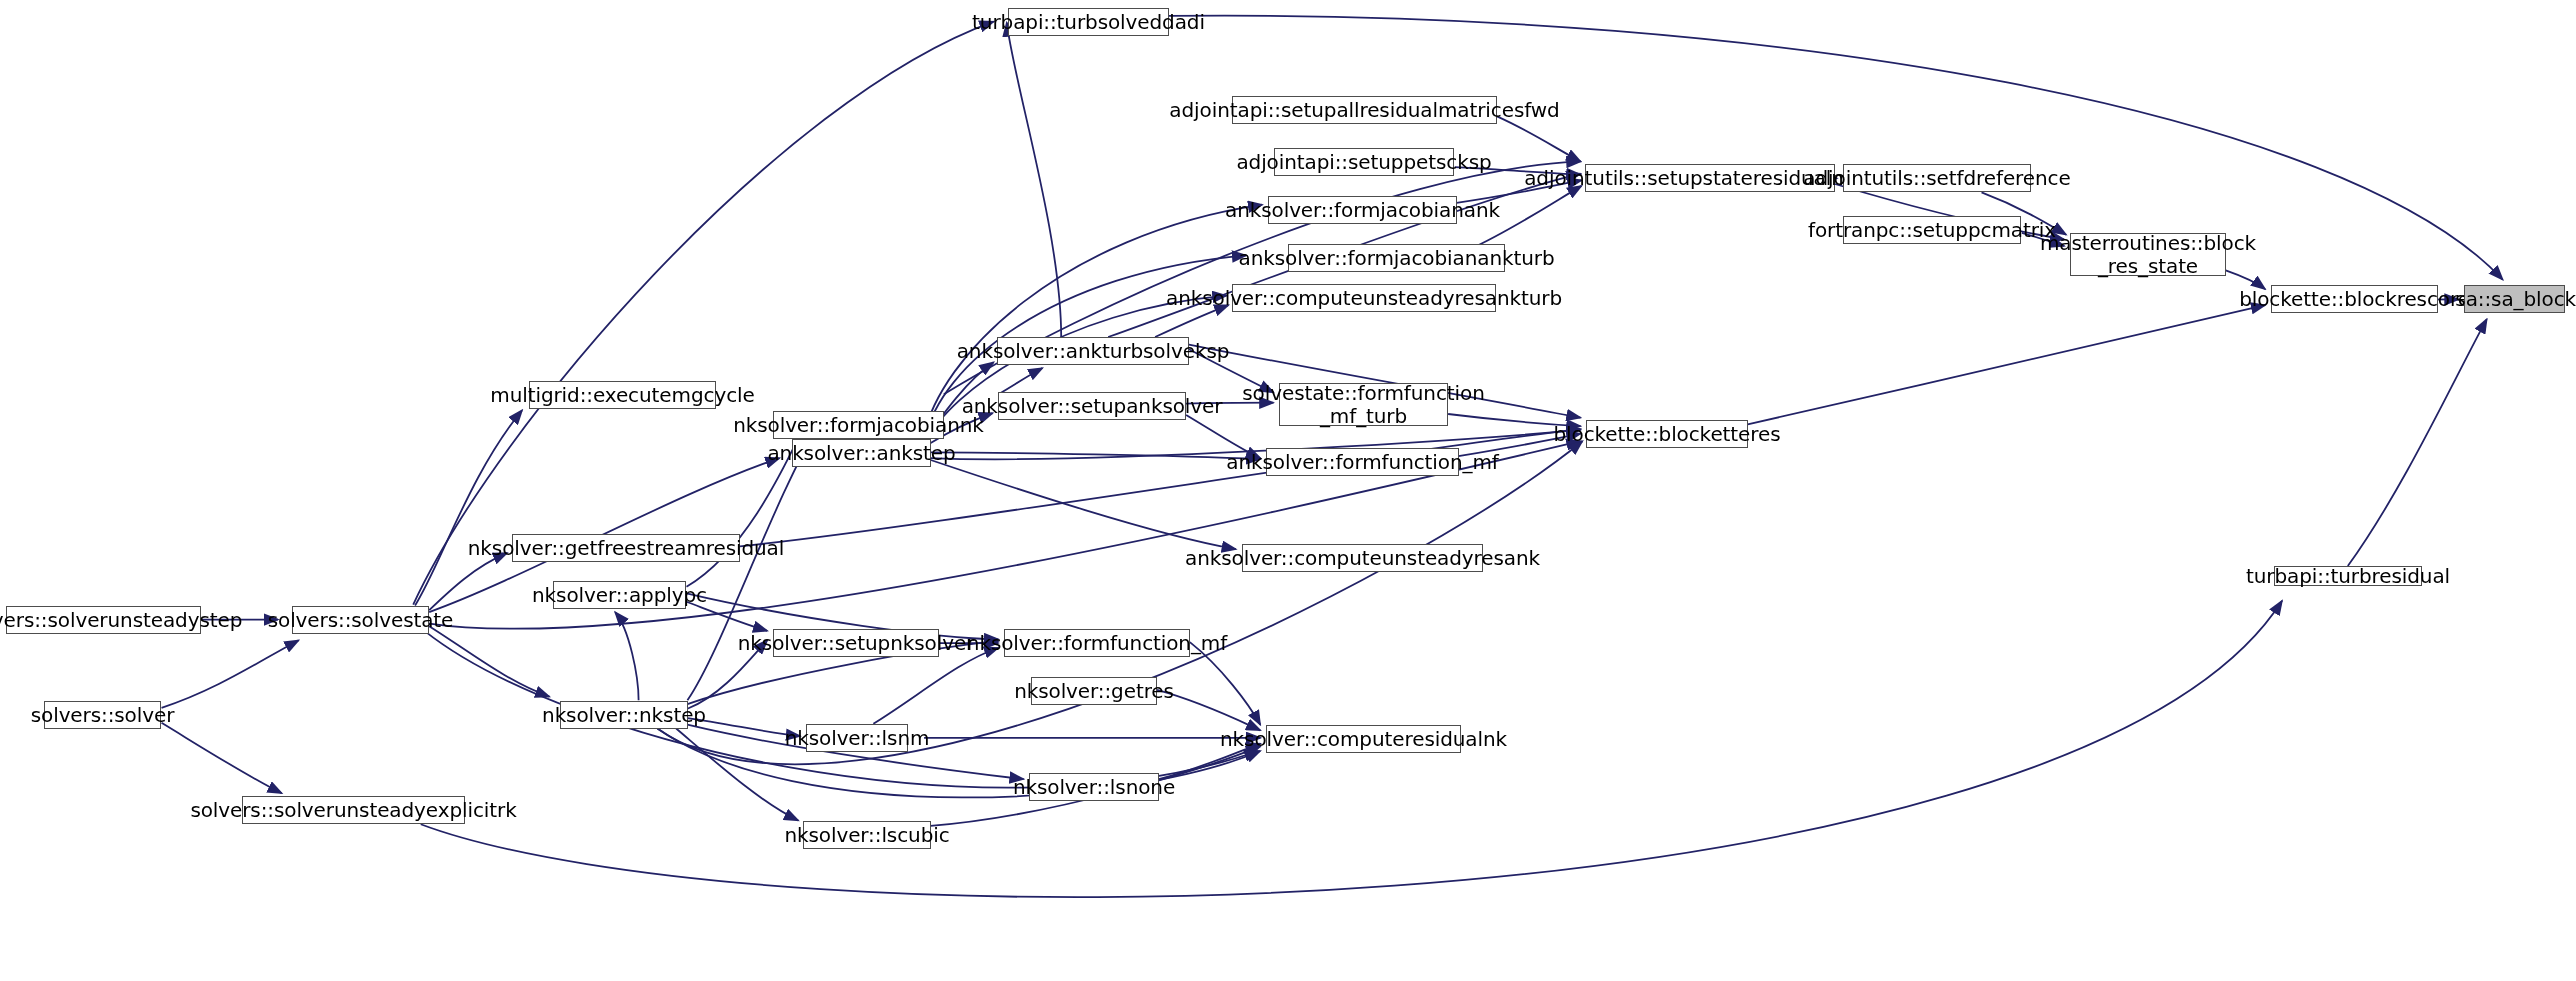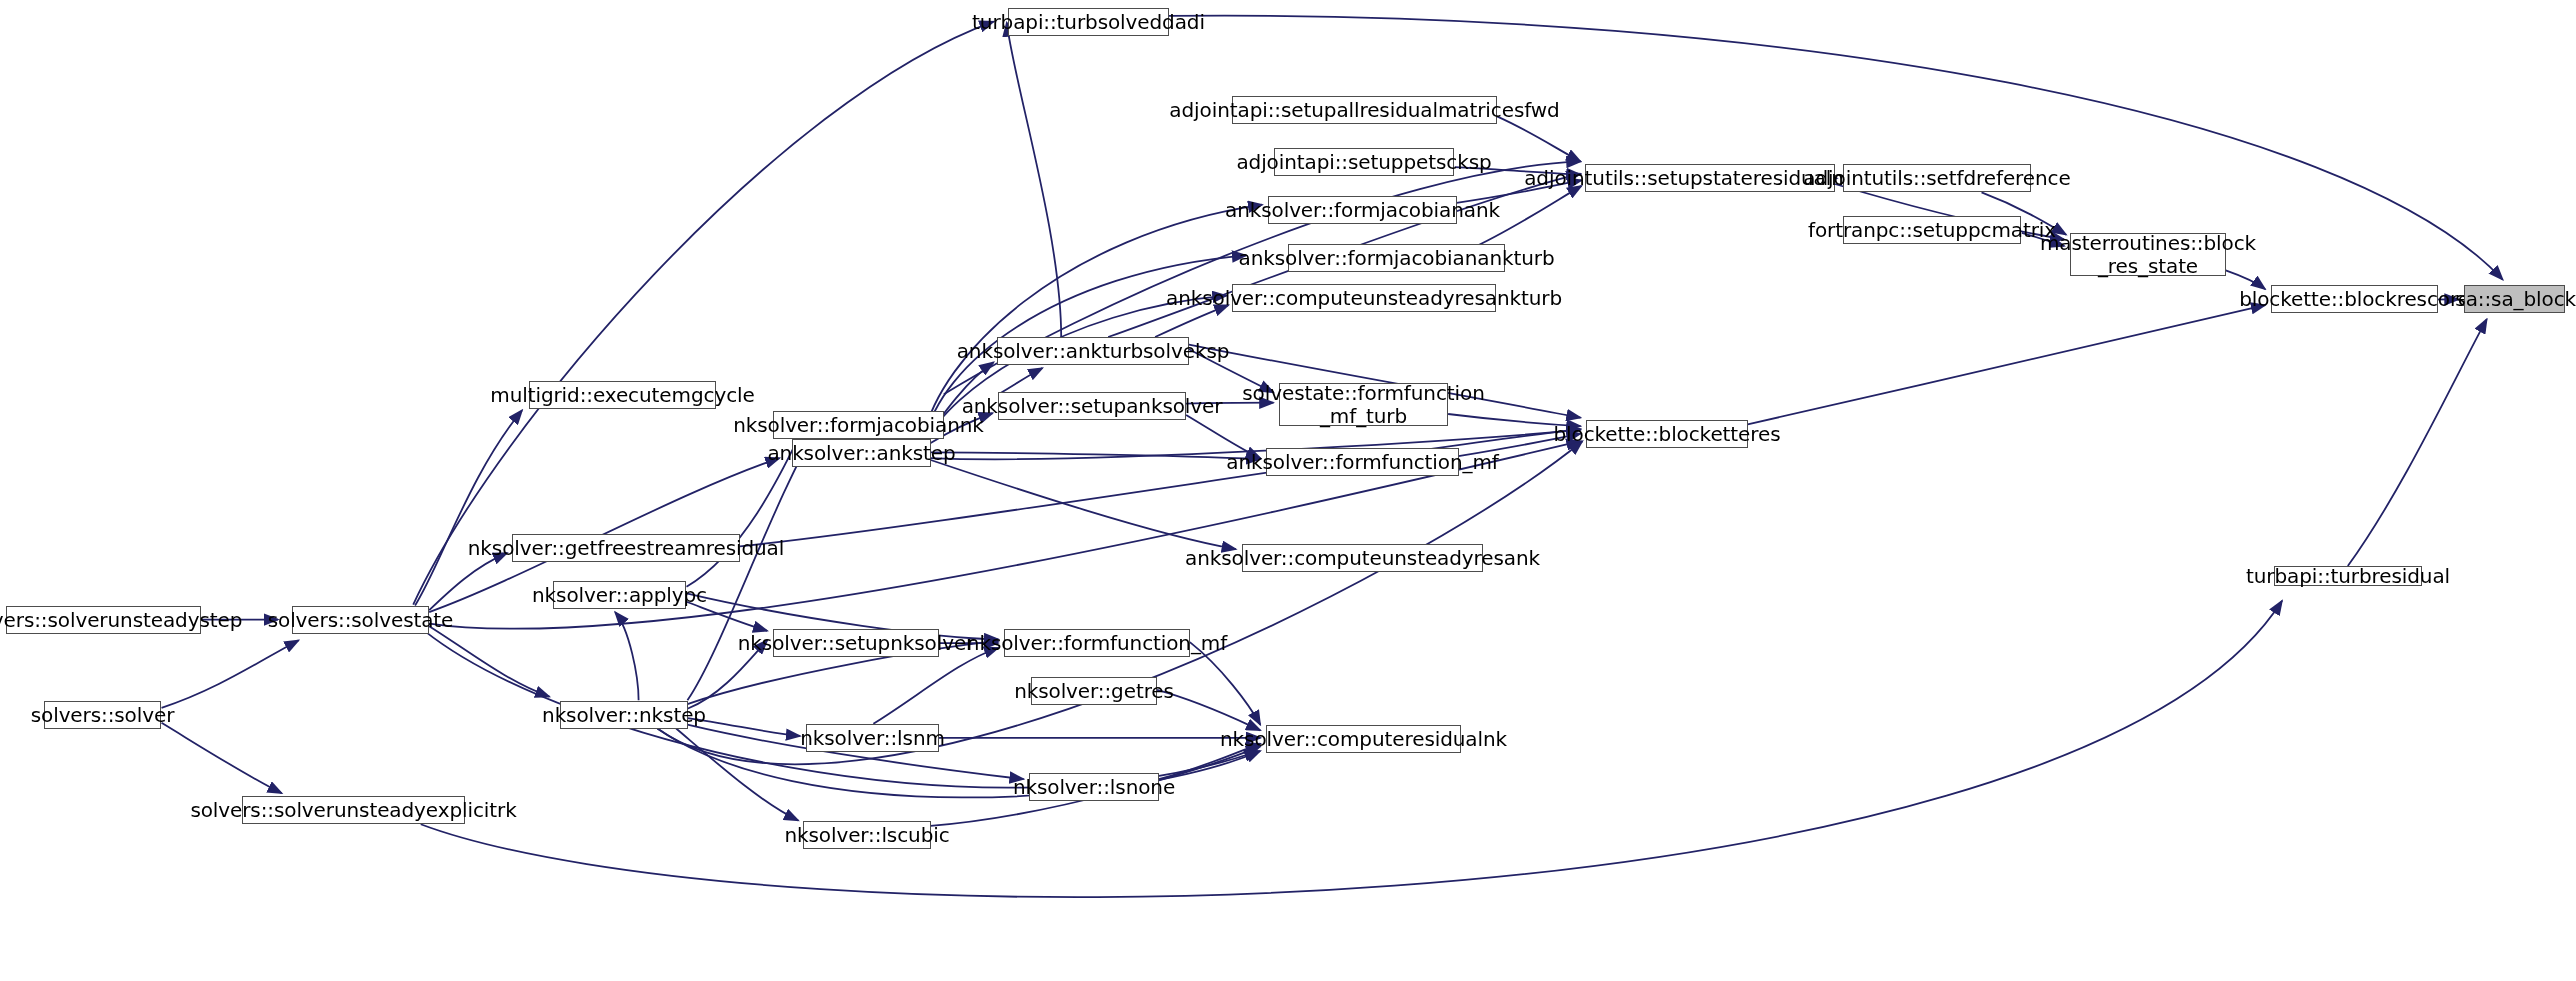--- a/index.html
+++ b/index.html
@@ -150,20 +150,20 @@
       <div class="node" style="left: 1242px; top: 544px; width: 241px; height: 28px;"><span class="lbl">anksolver::computeunsteadyresank</span></div>
       <div class="node" style="left: 553px; top: 581px; width: 133px; height: 28px;"><span class="lbl">nksolver::applypc</span></div>
       <div class="node" style="left: 2274px; top: 566px; width: 148px; height: 20px; text-align: right;"><span class="lbl">turbapi::turbresidual</span></div>
       <div class="node" style="left: 5.6px; top: 606px; width: 195px; height: 28px;"><span class="lbl">solvers::solverunsteadystep</span></div>
       <div class="node" style="left: 292px; top: 606px; width: 137px; height: 28px;"><span class="lbl">solvers::solvestate</span></div>
       <div class="node" style="left: 773px; top: 629px; width: 166px; height: 28px;"><span class="lbl">nksolver::setupnksolver</span></div>
       <div class="node" style="left: 1004px; top: 629px; width: 186px; height: 28px;"><span class="lbl">nksolver::formfunction_mf</span></div>
       <div class="node" style="left: 1031px; top: 677px; width: 126px; height: 28px;"><span class="lbl">nksolver::getres</span></div>
       <div class="node" style="left: 44px; top: 701px; width: 117px; height: 28px;"><span class="lbl">solvers::solver</span></div>
       <div class="node" style="left: 560px; top: 701px; width: 128px; height: 28px;"><span class="lbl">nksolver::nkstep</span></div>
-      <div class="node" style="left: 806px; top: 724px; width: 133px; height: 28px;"><span class="lbl">nksolver::lsnm</span></div>
+      <div class="node" style="left: 806px; top: 724px; width: 102px; height: 28px;"><span class="lbl">nksolver::lsnm</span></div>
       <div class="node" style="left: 1266px; top: 725px; width: 195px; height: 28px;"><span class="lbl">nksolver::computeresidualnk</span></div>
       <div class="node" style="left: 1029px; top: 773px; width: 130px; height: 28px;"><span class="lbl">nksolver::lsnone</span></div>
       <div class="node" style="left: 242px; top: 796px; width: 223px; height: 28px;"><span class="lbl">solvers::solverunsteadyexplicitrk</span></div>
       <div class="node" style="left: 803px; top: 821px; width: 128px; height: 28px;"><span class="lbl">nksolver::lscubic</span></div>
     </div>
 </div>
 
 
 </body></html>

